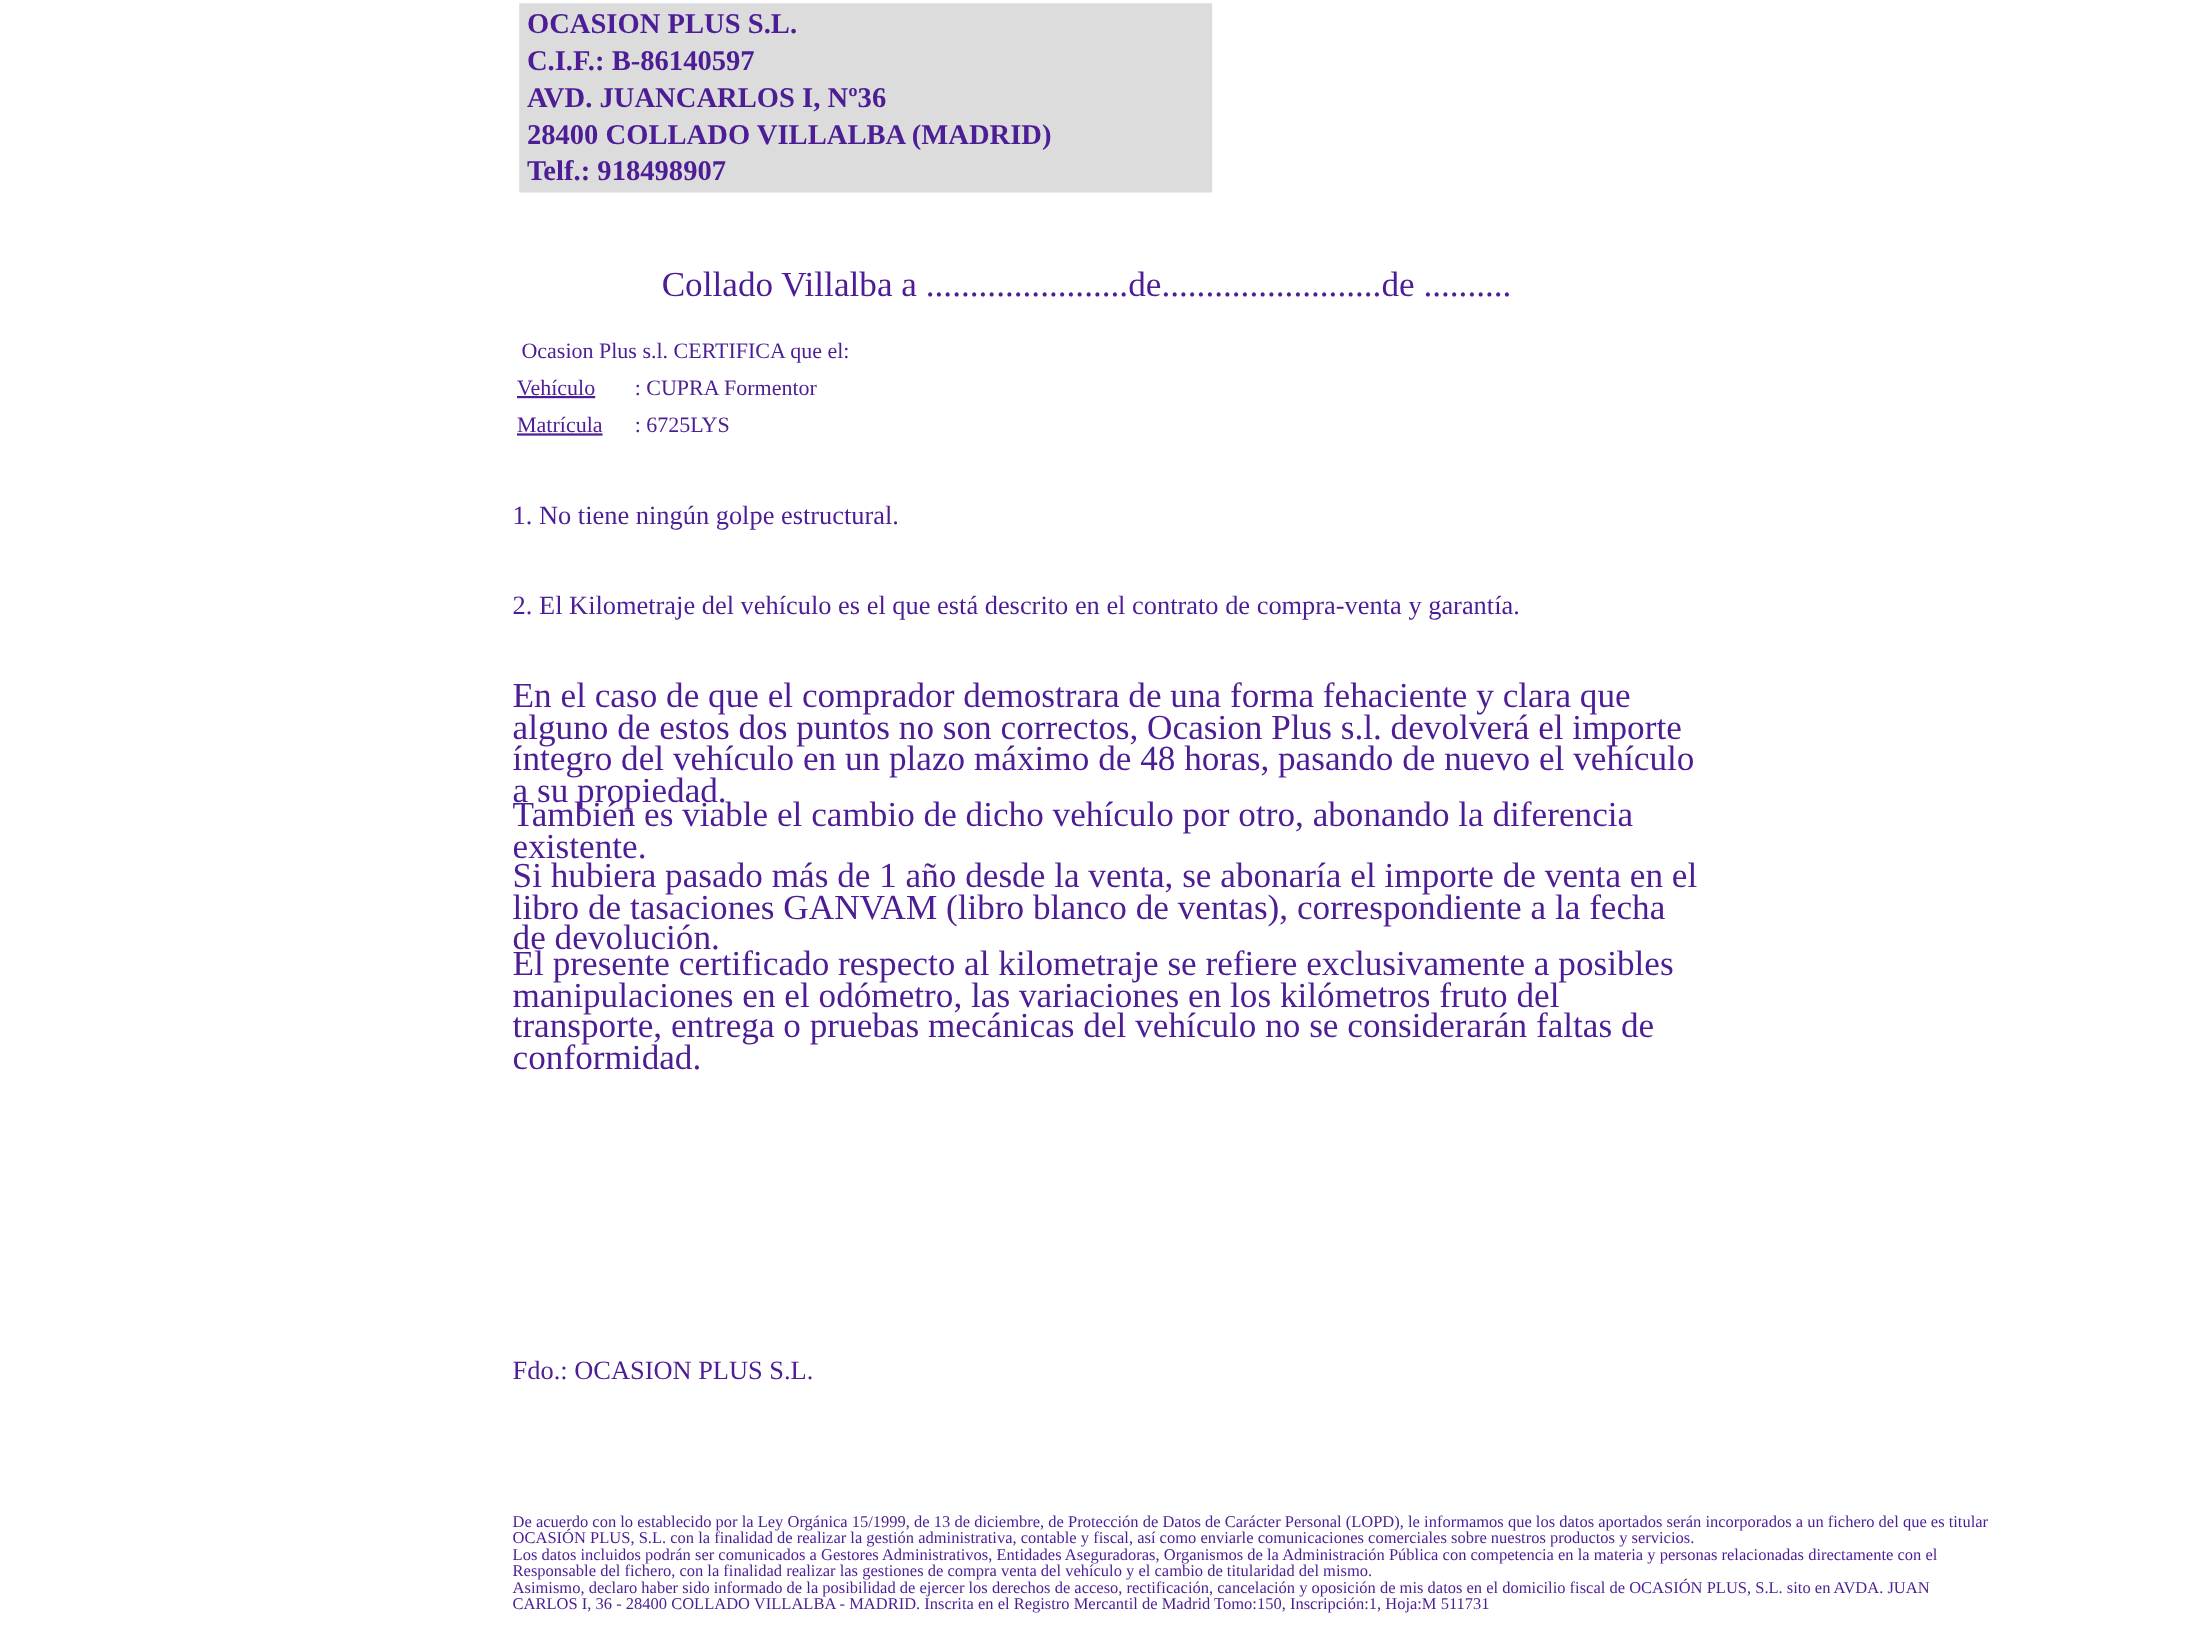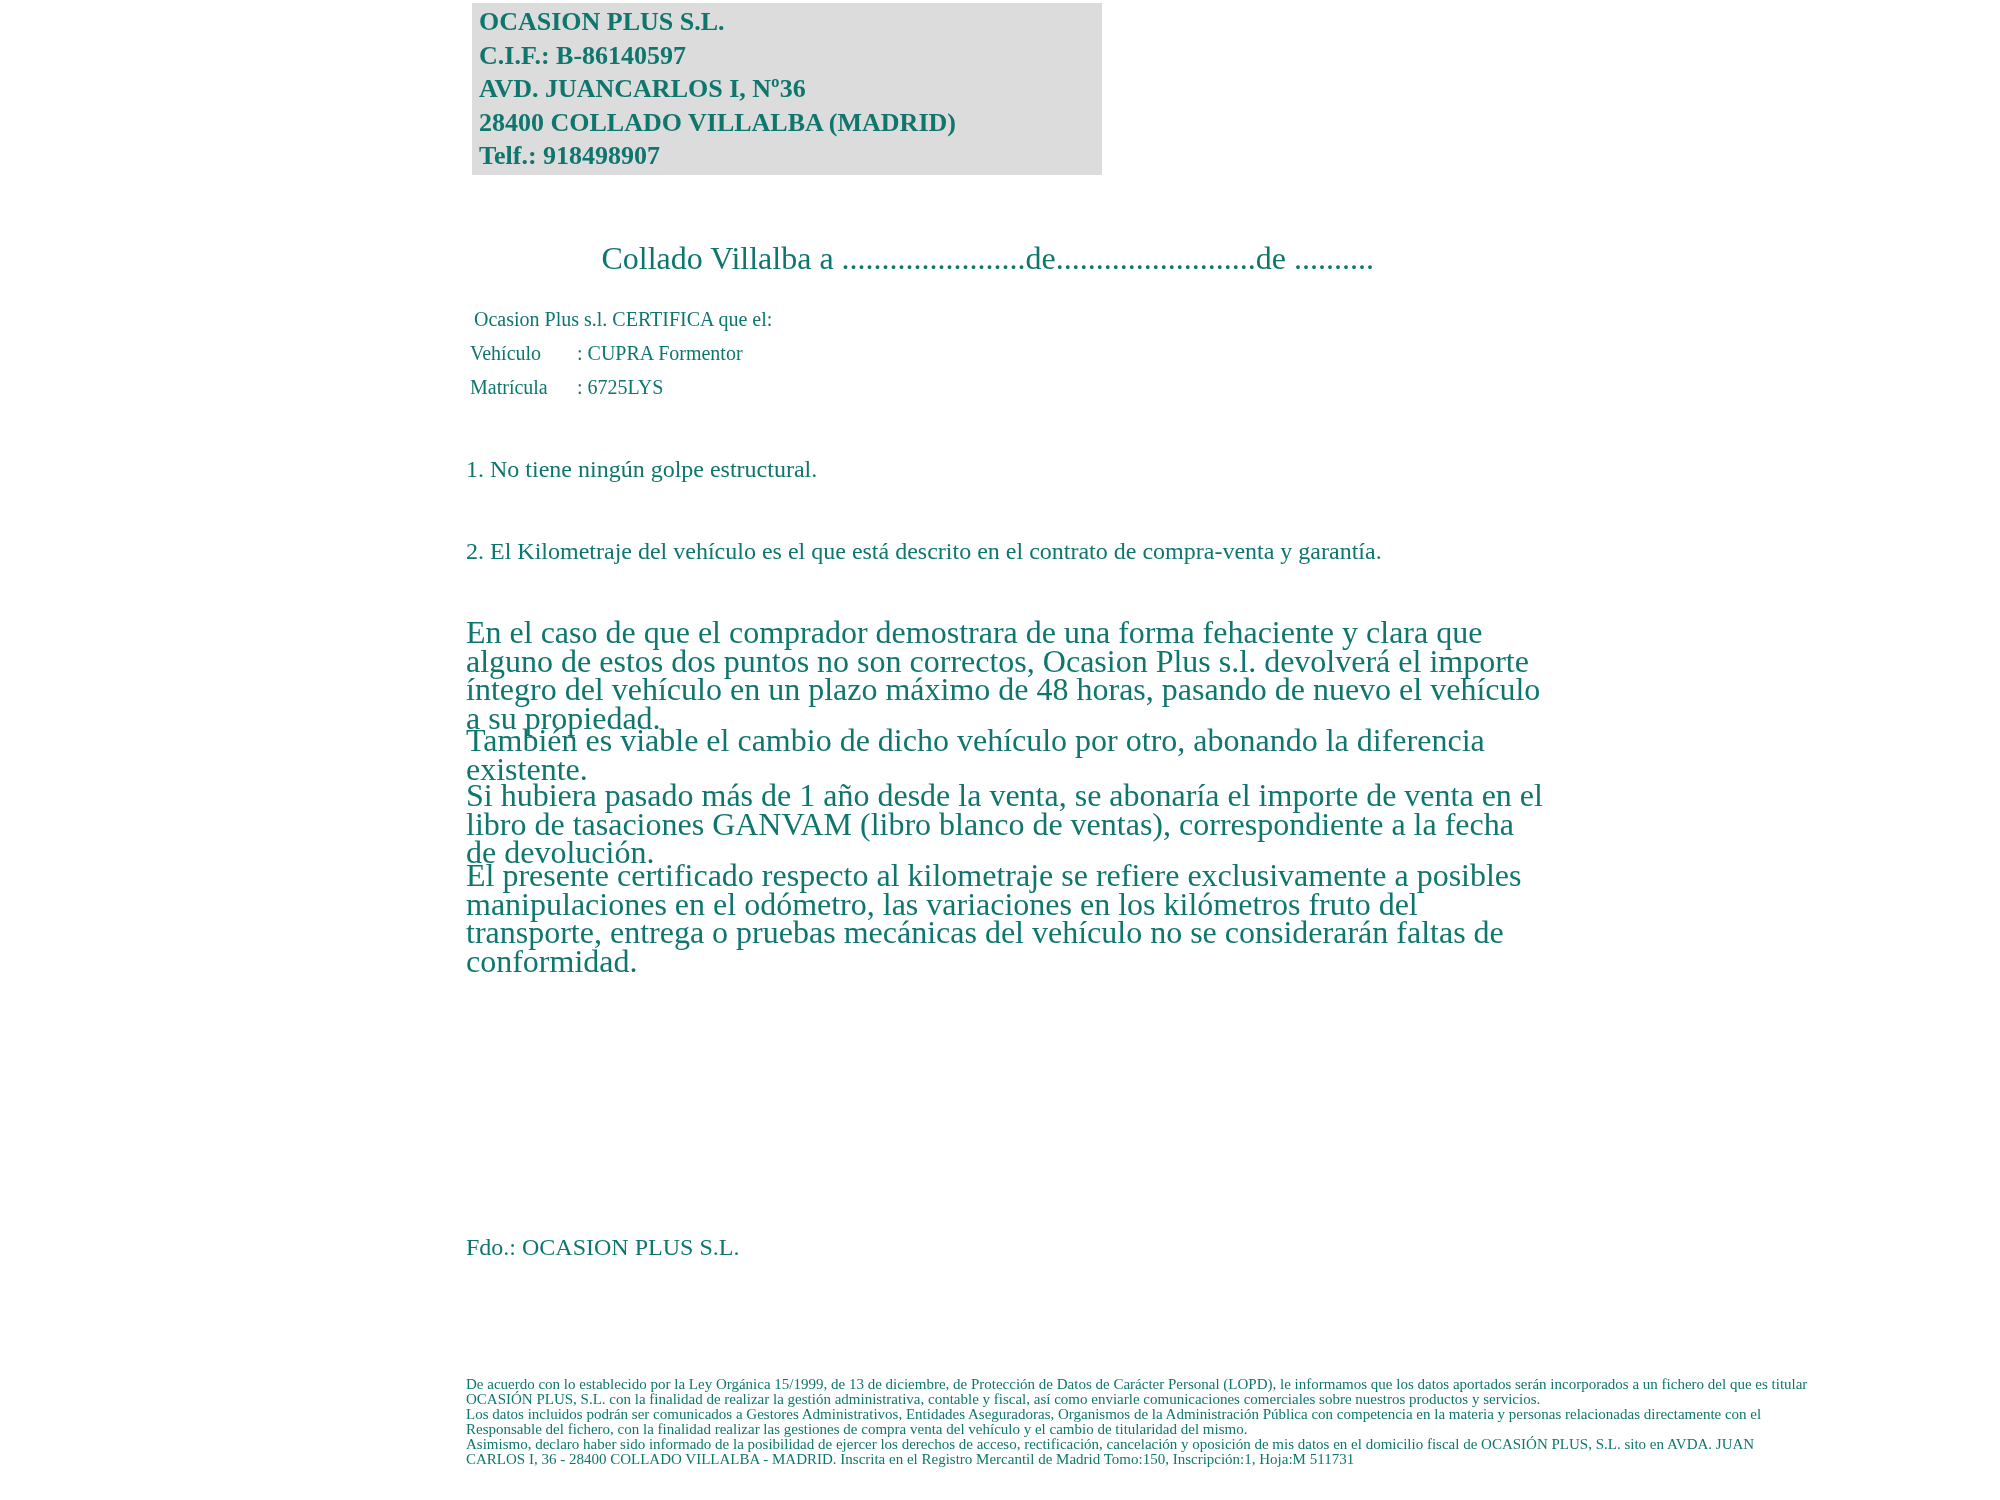--- a/index.html
+++ b/index.html
@@ -5,21 +5,21 @@
   html, body {
     margin: 0;
     padding: 0;
     background: #ffffff;
   }
   .page {
     position: relative;
     width: 1833px;
     height: 1500px;
     background: #ffffff;
-    color: #0f766e;
+    color: #4c1d95;
     font-family: "Liberation Serif", "DejaVu Serif", serif;
     overflow: hidden;
   }
   .header-block {
     position: absolute;
     left: 472px;
     top: 3px;
     width: 630px;
     background: #dcdcdc;
     padding: 2px 0 2px 0;
@@ -47,20 +47,21 @@
   .cert-intro {
     line-height: 34px;
     padding-left: 4px;
   }
   .cert-row {
     line-height: 34px;
   }
   .cert-label {
     display: inline-block;
     width: 107px;
+    text-decoration: underline;
   }
   .point {
     position: absolute;
     left: 466px;
     width: 1090px;
     font-size: 24px;
     line-height: 28.5px;
   }
   .point-1 { top: 455px; }
   .point-2 { top: 537px; }

